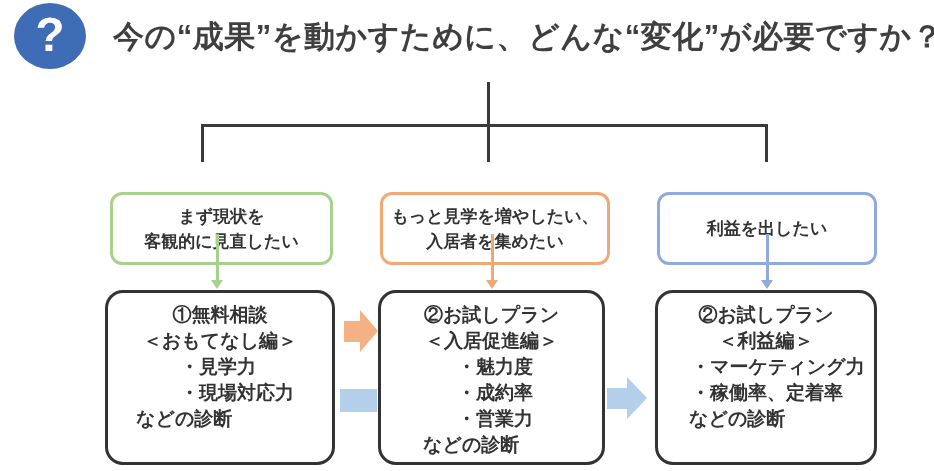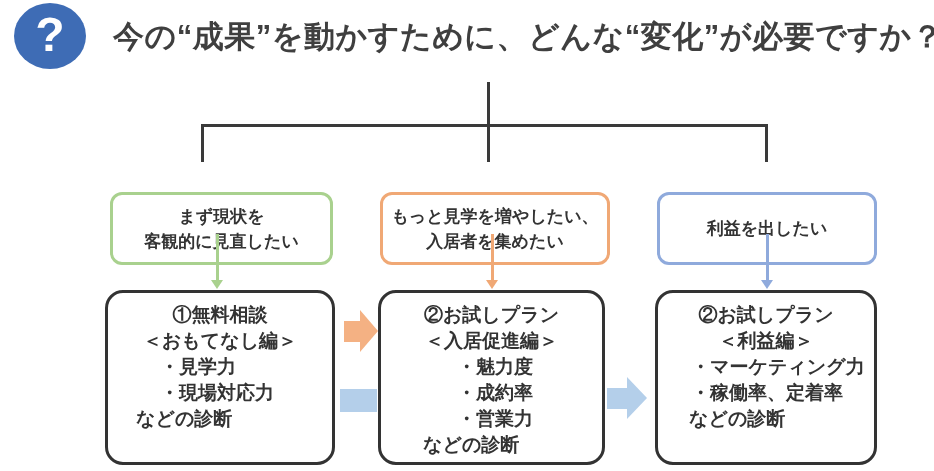--- a/index.html
+++ b/index.html
@@ -45,21 +45,21 @@
   .down-arrow.g .stem { background:#A9D18E; } .down-arrow.g .head { border-top-color:#A9D18E; }
   .down-arrow.o .stem { background:#F0A875; } .down-arrow.o .head { border-top-color:#F0A875; }
   .down-arrow.b .stem { background:#8FAADC; } .down-arrow.b .head { border-top-color:#8FAADC; }
   
   .plan-box {
     position:absolute; top:290px; height:175px; background:#fff;
     border:3px solid; border-radius:18px; box-sizing:border-box;
     padding-top:9px; font-size:19px; font-weight:bold; line-height:26px; white-space:nowrap;
   }
   .plan-box .ph { text-align:center; }
-  .plan-box.g .pi { padding-left:52px; } .plan-box.g .pf { padding-left:28px; }
+  .plan-box.g .pi { padding-left:52px;margin-left:20px; } .plan-box.g .pf { padding-left:28px; }
   .plan-box.o .pi { padding-left:76px; } .plan-box.o .pf { padding-left:42px; }
   .plan-box.b .pi { padding-left:33px; } .plan-box.b .pf { padding-left:31px; }
   
   .block-arrow { position:absolute; }
   .block-arrow .body { position:absolute; }
   .block-arrow .head {
     position:absolute; width:0; height:0;
     border-top:21px solid transparent; border-bottom:21px solid transparent;
   }
   .blue-tail { position:absolute; left:340px; top:389px; width:37px; height:23px; background:#B4CFEA; }

